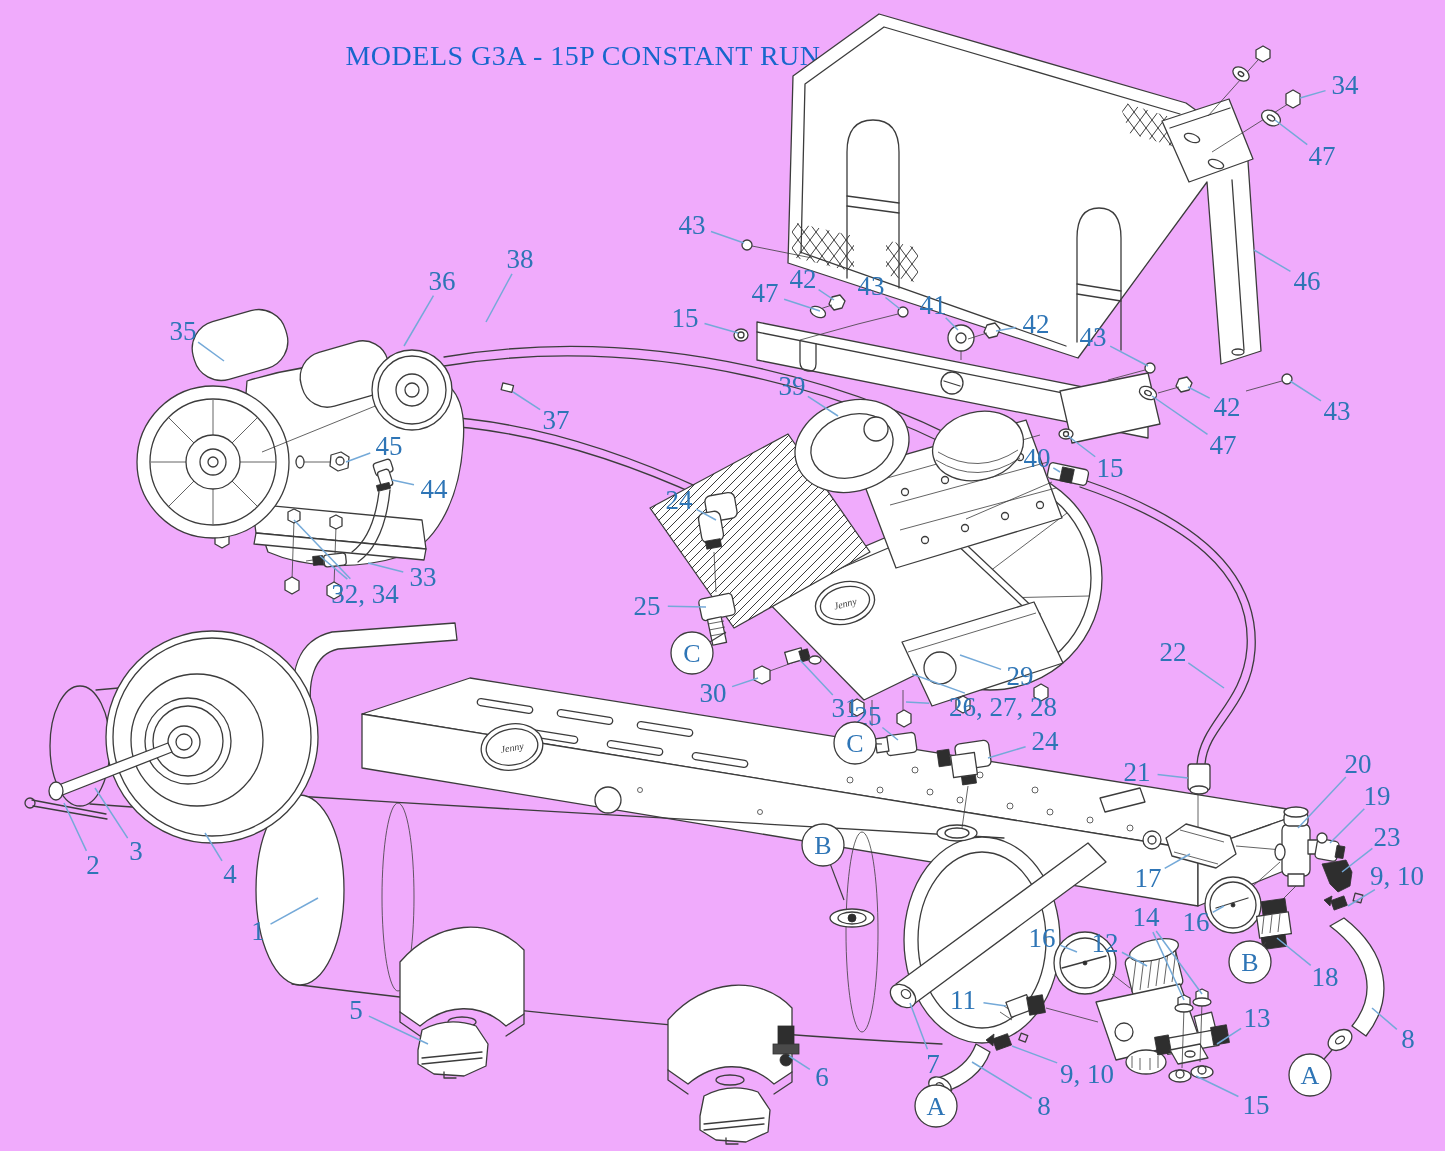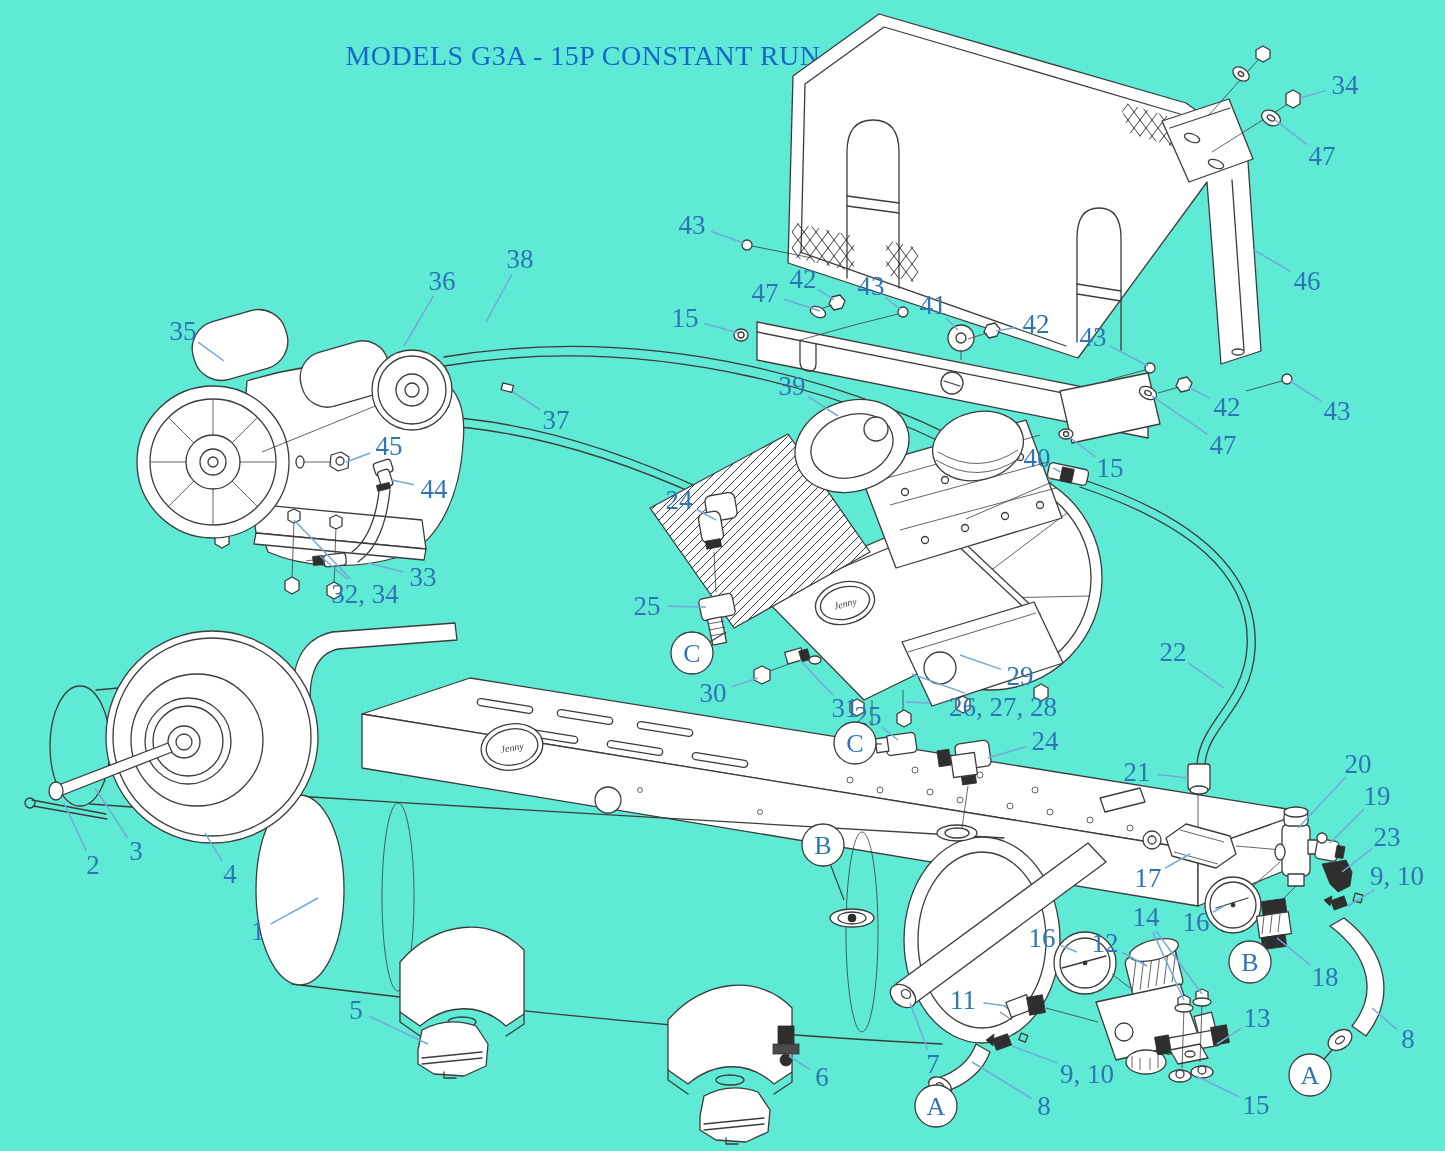--- a/index.html
+++ b/index.html
@@ -1,16 +1,16 @@
 <!DOCTYPE html>
 <html><head>
 <meta charset="utf-8">
 <style>
   html,body{margin:0;padding:0;background:#ffffff;}
-  .stage{position:relative;width:1445px;height:1151px;background:#5eead4;overflow:hidden;
+  .stage{position:relative;width:1445px;height:1151px;background:#f0abfc;overflow:hidden;
          font-family:"Liberation Serif",serif;}
   .title{position:absolute;left:583px;top:40px;transform:translateX(-50%);
          font-size:28px;letter-spacing:.5px;white-space:nowrap;font-weight:normal;}
   svg{position:absolute;left:0;top:0;}
   .ln{fill:none;stroke:#3c3c3c;stroke-width:1.3;stroke-linecap:round;stroke-linejoin:round;}
   .fw{fill:#ffffff;stroke:#3c3c3c;stroke-width:1.3;stroke-linejoin:round;}
   .dk{fill:#2e2e2e;stroke:#2e2e2e;stroke-width:.8;}
   .dk2{fill:#4a4a4a;stroke:#333;stroke-width:.8;}
   .thin{fill:none;stroke:#3c3c3c;stroke-width:.8;}
   .logo-text{font:italic 10px "Liberation Serif",serif;fill:#3c3c3c;text-anchor:middle;}

